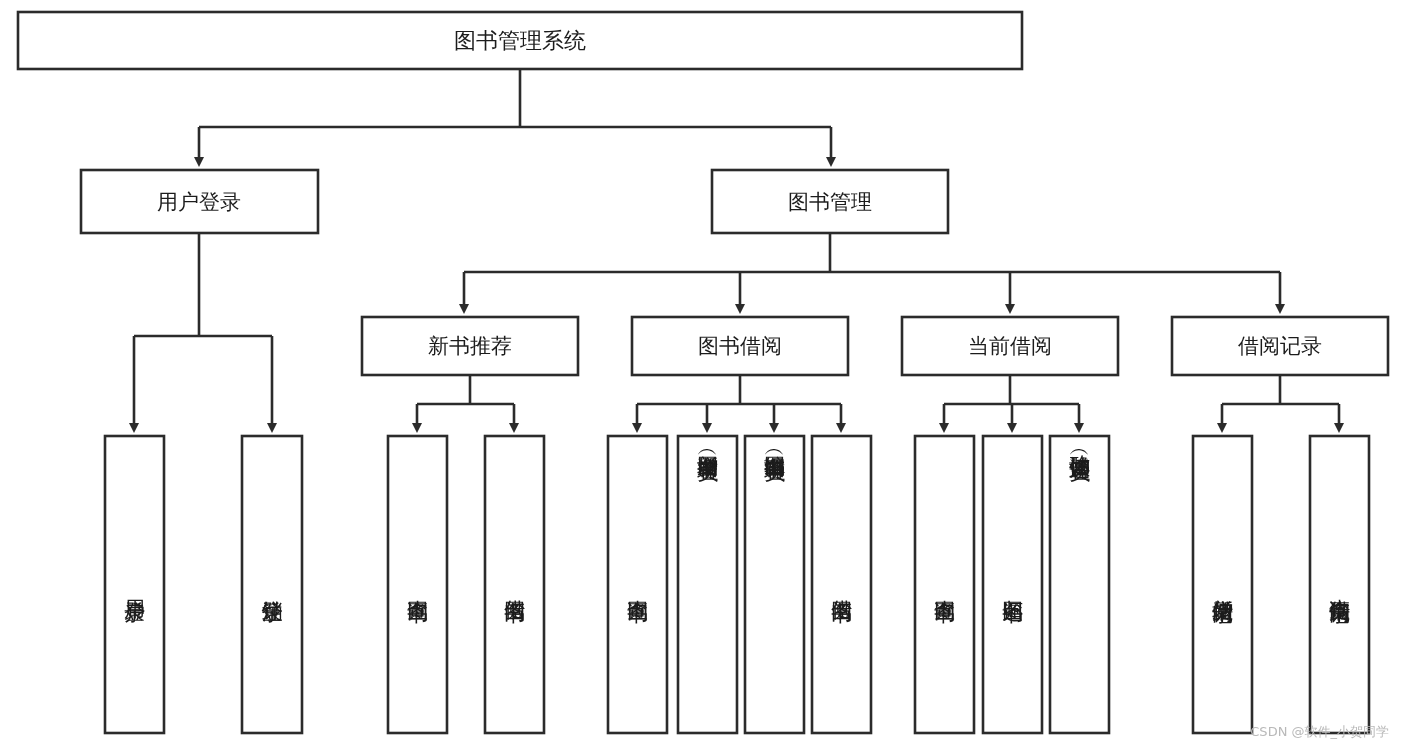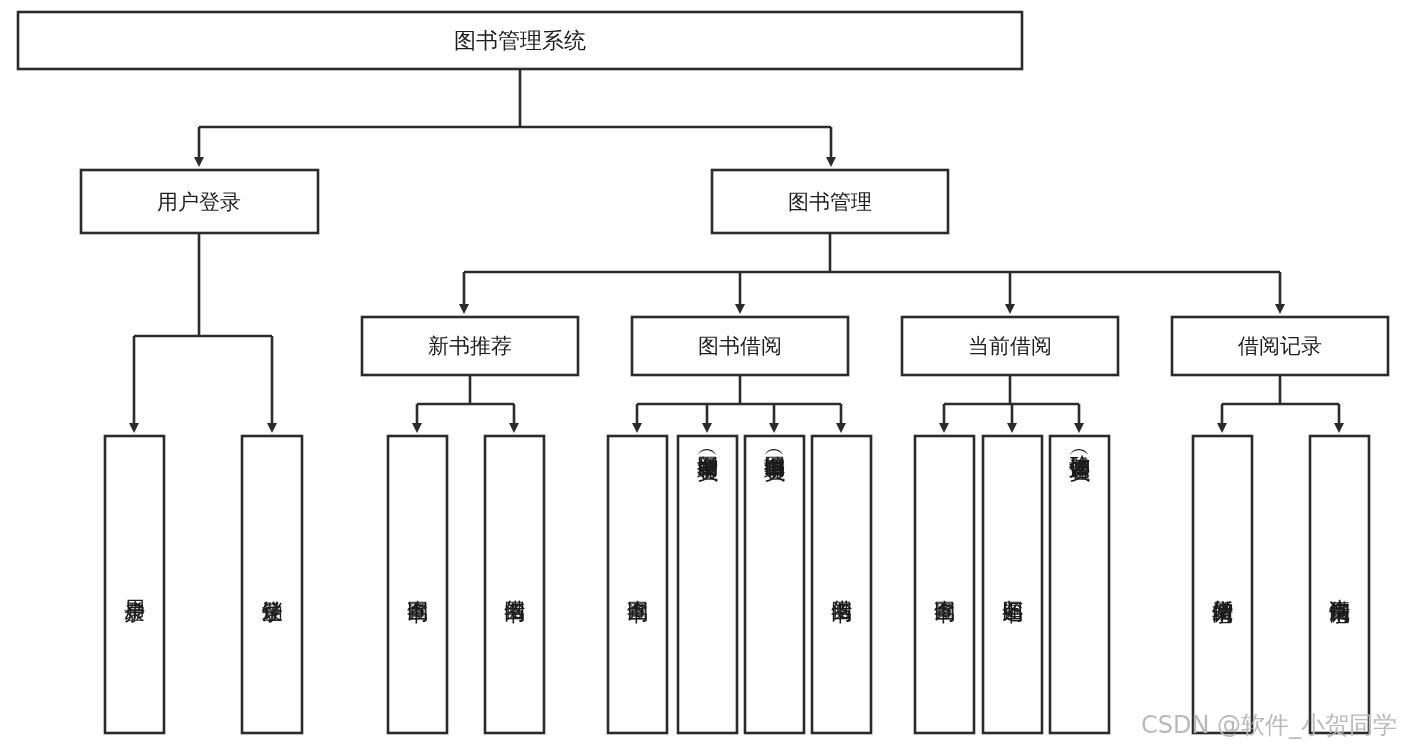--- a/index.html
+++ b/index.html
@@ -21,23 +21,23 @@
     font-size:21px;color:#1c1c1c;line-height:1.16;
     writing-mode:vertical-rl;text-orientation:upright;
     white-space:nowrap;letter-spacing:1px;
   }
   .vwrap{
     position:absolute;display:flex;align-items:center;justify-content:center;
     pointer-events:none;
   }
   .vwrap.top{align-items:flex-start;padding-top:2px;}
   .watermark{
-    position:absolute;right:8px;bottom:6px;
+    position:absolute;right:16px;bottom:6px;
     font-family:"DejaVu Sans","Liberation Sans",sans-serif;
-    font-size:24px;color:#b9b9b9;white-space:nowrap;
+    font-size:13px;color:#b9b9b9;white-space:nowrap;
   }
 </style>
 </head>
 <body>
 
 <svg id="diagram" viewBox="0 0 1405 747" xmlns="http://www.w3.org/2000/svg">
 
   <defs>
     <marker id="ah" markerWidth="12" markerHeight="12" refX="1" refY="5" orient="auto" markerUnits="userSpaceOnUse">
       <path d="M0,0 L10,5 L0,10 z" class="arrow-head"></path>

